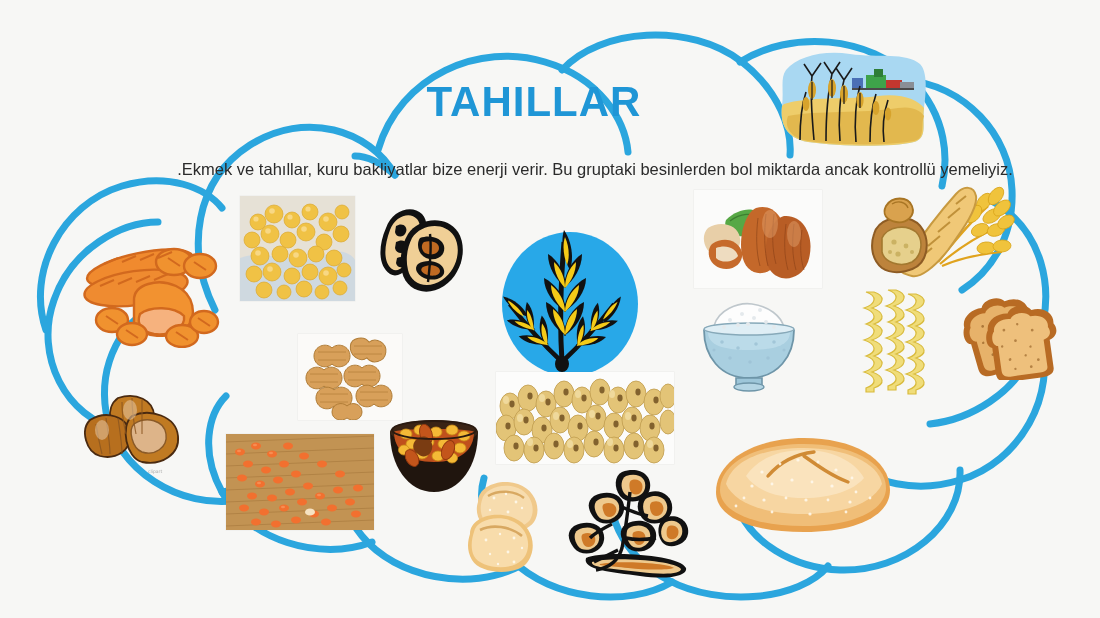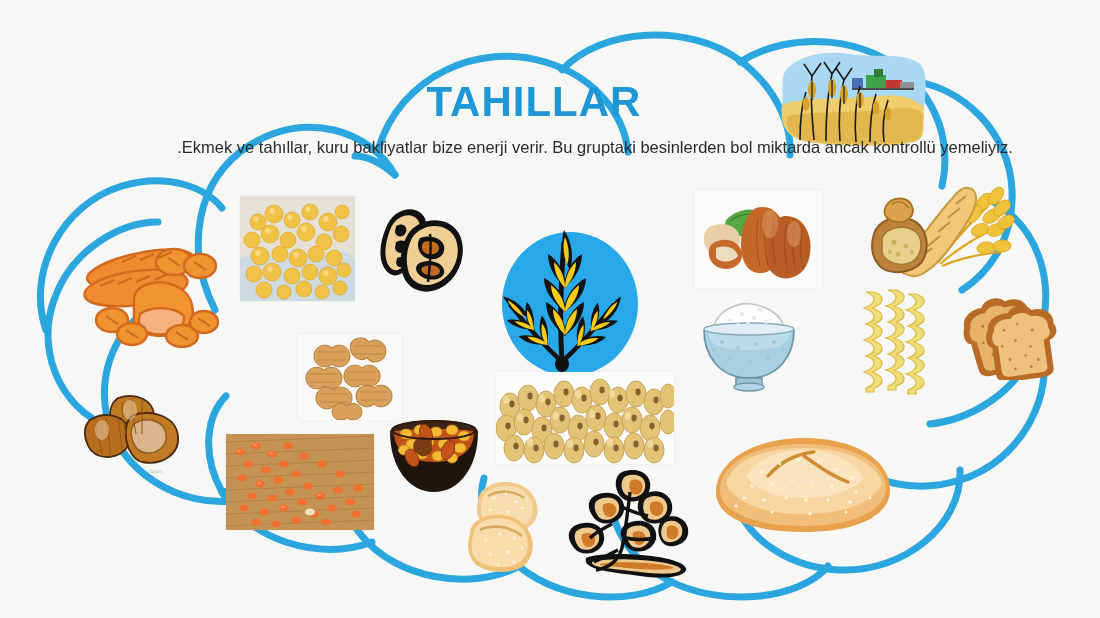--- a/index.html
+++ b/index.html
@@ -14,21 +14,21 @@
   .cloud-svg{position:absolute;left:0;top:0;width:1100px;height:618px;pointer-events:none;}
 
   
   #title{
     position:absolute;left:0;top:78px;width:1100px;text-align:center;
     font-size:42px;font-weight:bold;letter-spacing:1px;
     color:#1f96d6;
   }
   #title .t-inner{display:inline-block;transform:translateX(-16px);}
   #subtitle{
-    position:absolute;left:150px;top:136px;width:890px;
+    position:absolute;left:150px;top:158px;width:890px;
     text-align:center;font-size:16.5px;line-height:1.38;color:#2b2b2b;
   }
 
   
   .item{position:absolute;}
   .ph{width:100%;height:100%;display:block;}
 
   
   .photo{box-shadow:0 0 0 0.5px rgba(0,0,0,.05);}
 </style>

